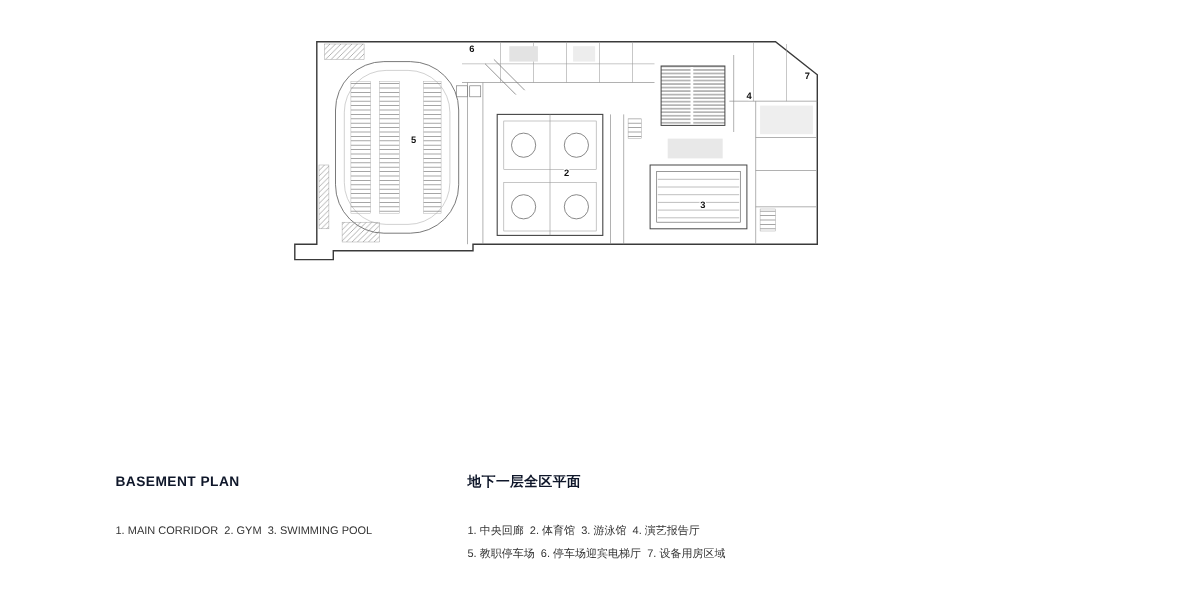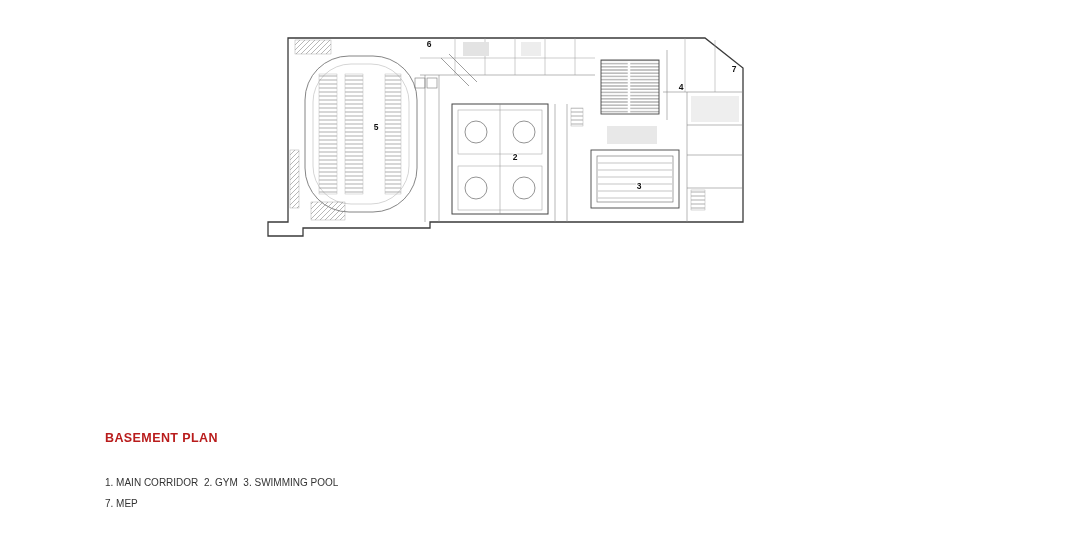--- a/index.html
+++ b/index.html
@@ -31,21 +31,21 @@
     top:431px;
   }
   .legend-en{left:105px;}
   .legend-zh{left:425px;}
   .legend h2{
     margin:0 0 26px 0;
     font-size:12.5px;
     line-height:15px;
     font-weight:700;
     letter-spacing:0.4px;
-    color:#b91c1c;
+    color:#0f172a;
     white-space:pre-wrap;
   }
   .legend p{
     margin:0;
     font-size:10px;
     line-height:21px;
     color:#333;
     white-space:pre-wrap;
   }
 </style>
@@ -154,17 +154,21 @@
     <text class="plan-num" x="384" y="159">3</text>
     <text class="plan-num" x="426" y="60">4</text>
     <text class="plan-num" x="121" y="100">5</text>
     <text class="plan-num" x="174" y="17">6</text>
     <text class="plan-num" x="479" y="42">7</text>
   </svg>
 
   <div class="legend legend-en">
     <h2>BASEMENT PLAN</h2>
     <p>1. MAIN CORRIDOR  2. GYM  3. SWIMMING POOL</p>
-    <p>7. MEP</p>
   </div>
 
+  <div class="legend legend-zh">
+    <h2>地下一层全区平面</h2>
+    <p>1. 中央回廊  2. 体育馆  3. 游泳馆  4. 演艺报告厅</p>
+    <p>5. 教职停车场  6. 停车场迎宾电梯厅  7. 设备用房区域</p>
+  </div>
 
 </div>
 
 </body></html>

